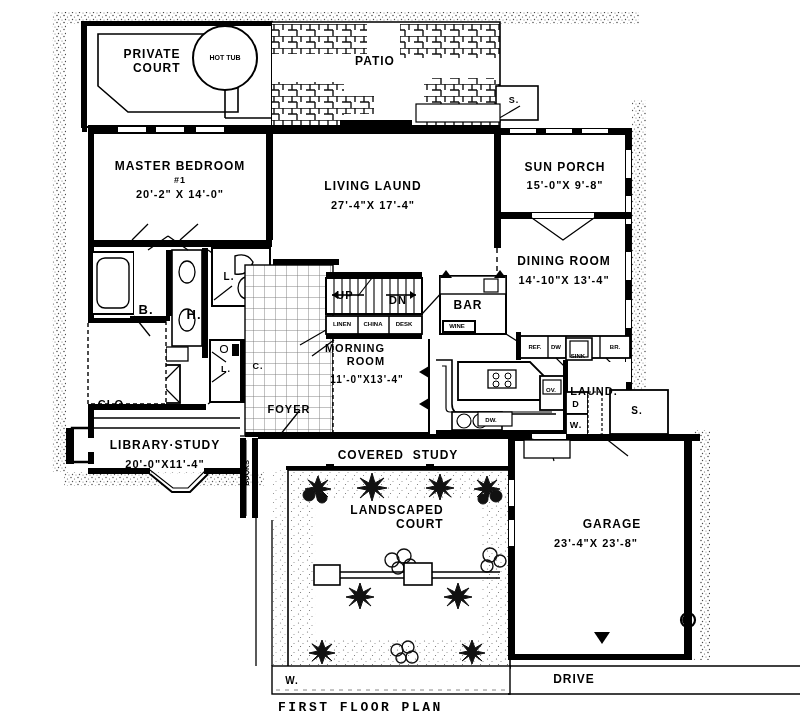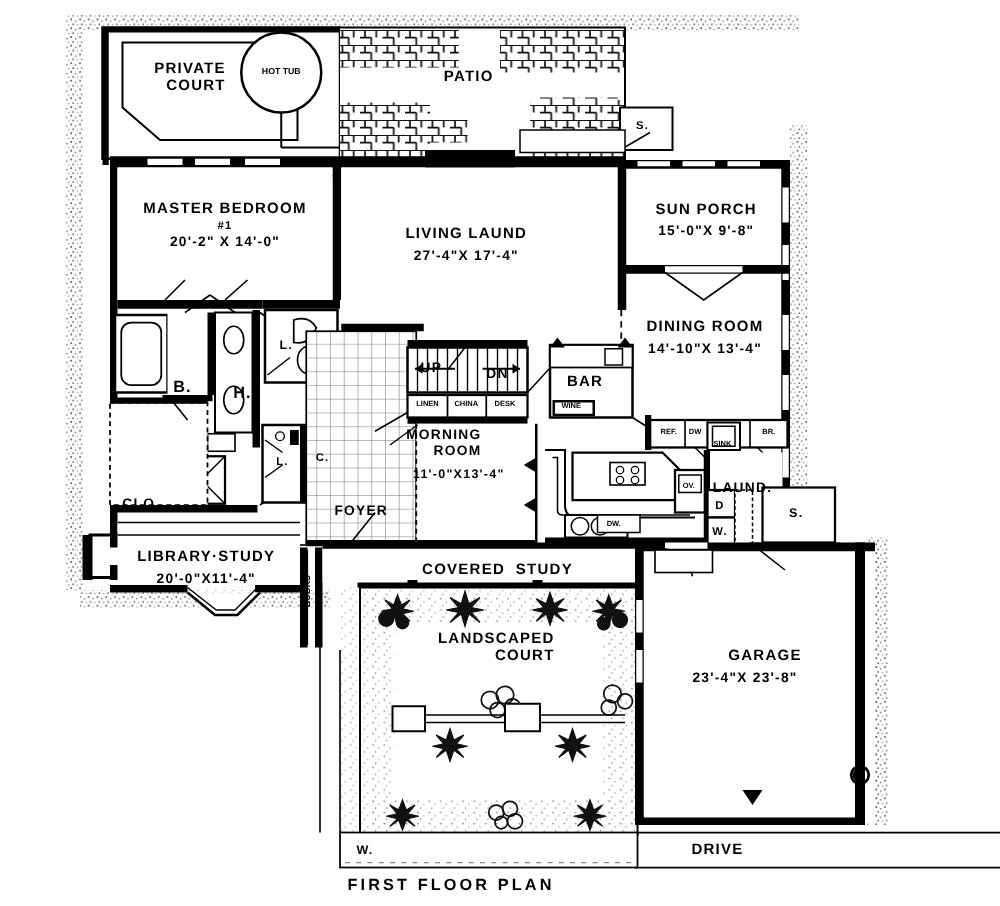--- a/index.html
+++ b/index.html
@@ -25,21 +25,21 @@
   .tiny{font-size:7px;letter-spacing:0px;font-weight:bold;}
   .xtiny{font-size:6px;letter-spacing:0px;font-weight:bold;}
   .t10{font-size:10px;}
   .t11{font-size:11px;}
   .t12{font-size:12px;}
   .t13{font-size:13px;}
   .t9{font-size:9px;}
   .title{
     position:absolute;left:278px;top:700px;
     font-size:13px;font-weight:bold;letter-spacing:2.5px;
-    font-family:Liberation Sans, sans-serif;
+    font-family:Liberation Mono, monospace;
     text-align:center;
   }
 </style>
 </head>
 <body>
 
 <svg id="plan" viewBox="0 0 800 725" width="800" height="725" xmlns="http://www.w3.org/2000/svg">
 
   <defs>
 

